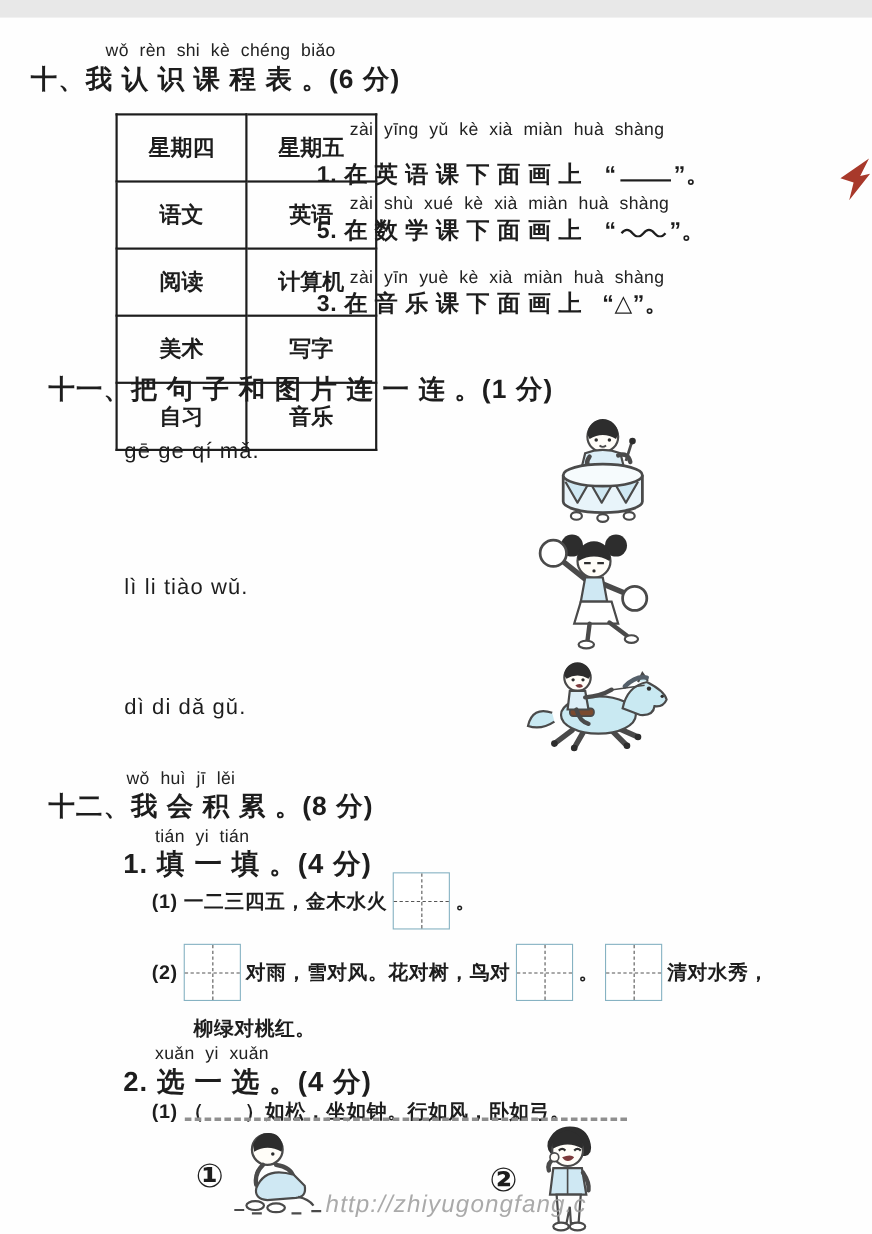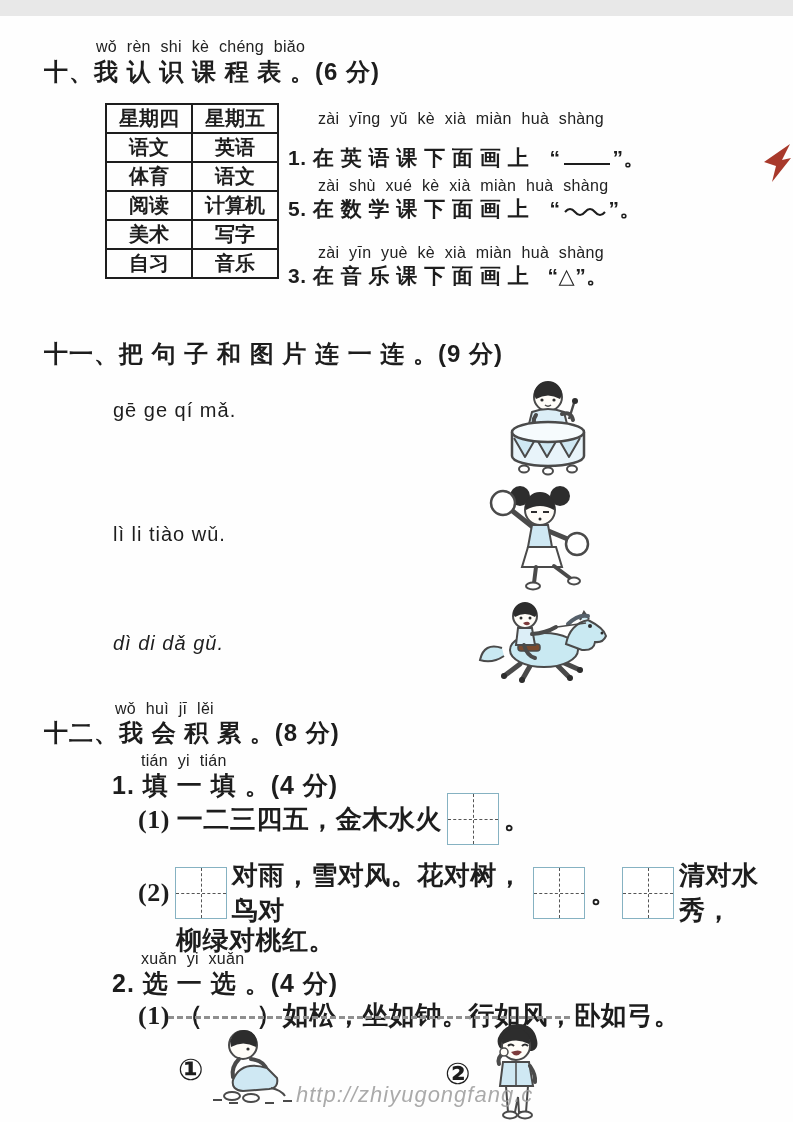--- a/index.html
+++ b/index.html
@@ -4,26 +4,26 @@
 <style>
   html,body{margin:0;padding:0;background:#e8e8e8;}
   .page{position:relative;width:793px;height:1122px;background:#fefefe;overflow:hidden;
         font-family:"Liberation Sans","DejaVu Sans",sans-serif;color:#1d1d1d;margin:16px auto;}
   .abs{position:absolute;white-space:nowrap;}
   .pinyin{font-size:16px;font-weight:500;word-spacing:5px;letter-spacing:.3px;color:#222;}
   .sec-title{font-size:24px;font-weight:700;letter-spacing:1px;}
   .qtext{font-size:21px;font-weight:600;letter-spacing:.5px;}
   .sentence{font-size:20px;font-weight:500;letter-spacing:1px;}
   .subtitle{font-size:25px;font-weight:700;letter-spacing:1px;}
-  .body-text{font-size:26px;font-weight:600;letter-spacing:.5px;font-family:Liberation Serif, serif;}
+  .body-text{font-size:18px;font-weight:600;letter-spacing:.5px;}
 
   
   table.sched{border-collapse:collapse;}
   table.sched td,table.sched th{border:2px solid #1d1d1d;width:84px;height:26px;
-      text-align:center;font-size:20px;font-weight:700;padding:0;}
+      text-align:center;font-size:20px;font-weight:700;padding:16px;}
 
   
   .uline{display:inline-block;width:46px;height:15px;border-bottom:2.5px solid #1d1d1d;margin:0 3px;}
   .qq{font-size:21px;font-weight:600;}
 
   
   .tzg{position:relative;display:inline-block;width:50px;height:50px;background:#fff;
        border:1.5px solid #86b2c2;vertical-align:middle;margin:0 5px;flex:0 0 auto;}
   .tzg::before{content:"";position:absolute;left:0;right:0;top:50%;border-top:1.5px dashed #555;}
   .tzg::after{content:"";position:absolute;top:0;bottom:0;left:50%;border-left:1.5px dashed #555;}
@@ -40,38 +40,34 @@
 
 <div class="page">
 
   <div class="redmark" style="left:762px;top:126px;">
     <svg width="30" height="42" viewBox="0 0 30 42">
       <path d="M2 20 L28 2 L20 18 L29 16 L10 40 L14 24 Z" fill="#a8392b"></path>
     </svg>
   </div>
 
   <div class="abs pinyin" style="left:96px;top:22px;">wǒ rèn shi  kè  chéng biǎo</div>
-  <div class="abs sec-title" style="left:44px;top:40px;">十、我 认 识 课 程  表 。(6 分)</div>
+  <div class="abs sec-title" style="left:28px;top:40px;">十、我 认 识 课 程  表 。(6 分)</div>
 
   <div class="abs" style="left:105px;top:87px;">
     <table class="sched">
       <tbody>
           <tr>
         <th>星期四</th>
         <th>星期五</th>
       </tr>
       <tr>
         <td>语文</td>
         <td>英语</td>
       </tr>
       <tr>
-        <td>体育</td>
-        <td>语文</td>
-      </tr>
-      <tr>
         <td>阅读</td>
         <td>计算机</td>
       </tr>
       <tr>
         <td>美术</td>
         <td>写字</td>
       </tr>
       <tr>
         <td>自习</td>
         <td>音乐</td>
@@ -93,25 +89,25 @@
           <path d="M2 10 Q7 4 12 10 T22 10 T32 10 T42 10" fill="none" stroke="#1d1d1d" stroke-width="2"></path>
         </svg></span><span class="qq">”。</span>
   </div>
 
   <div class="abs pinyin" style="left:318px;top:228px;">zài yīn yuè  kè  xià miàn huà shàng</div>
   <div class="abs qtext" style="left:288px;top:246px;">
     <span>3. 在 音 乐 课 下 面  画  上</span>
     <span style="margin-left:12px;">“△”。</span>
   </div>
 
-  <div class="abs sec-title" style="left:44px;top:322px;">十一、把 句 子 和 图 片 连 一 连 。(9 分)</div>
+  <div class="abs sec-title" style="left:44px;top:322px;">十一、把 句 子 和 图 片 连 一 连 。(1 分)</div>
 
   <div class="abs sentence" style="left:113px;top:383px;">gē ge qí mǎ.</div>
   <div class="abs sentence" style="left:113px;top:507px;text-align:right;">lì li tiào wǔ.</div>
-  <div class="abs sentence" style="left:113px;top:616px;font-style:italic;">dì di dǎ gǔ.</div>
+  <div class="abs sentence" style="left:113px;top:616px;">dì di dǎ gǔ.</div>
 
   <div class="abs" style="left:492px;top:356px;">
     <svg width="112" height="104" viewBox="0 0 112 104">
       <circle cx="56" cy="25" r="14" fill="#fffdf8" stroke="#4a4a4a" stroke-width="2"></circle>
       <path d="M42 23 a14 14 0 0 1 28 0 l-2 4 q-12 -7 -24 0 z" fill="#2d2d2d"></path>
       <circle cx="50" cy="28" r="1.6" fill="#2d2d2d"></circle>
         <circle cx="62" cy="28" r="1.6" fill="#2d2d2d"></circle>
       <path d="M53 33 q3 2.5 6 0" fill="none" stroke="#4a4a4a" stroke-width="1.5"></path>
       <path d="M40 40 q16 -6 32 0 l4 16 h-40 z" fill="#dceef7" stroke="#4a4a4a" stroke-width="2"></path>
       <path d="M70 42 q9 -3 11 6" fill="none" stroke="#4a4a4a" stroke-width="4" stroke-linecap="round"></path>

